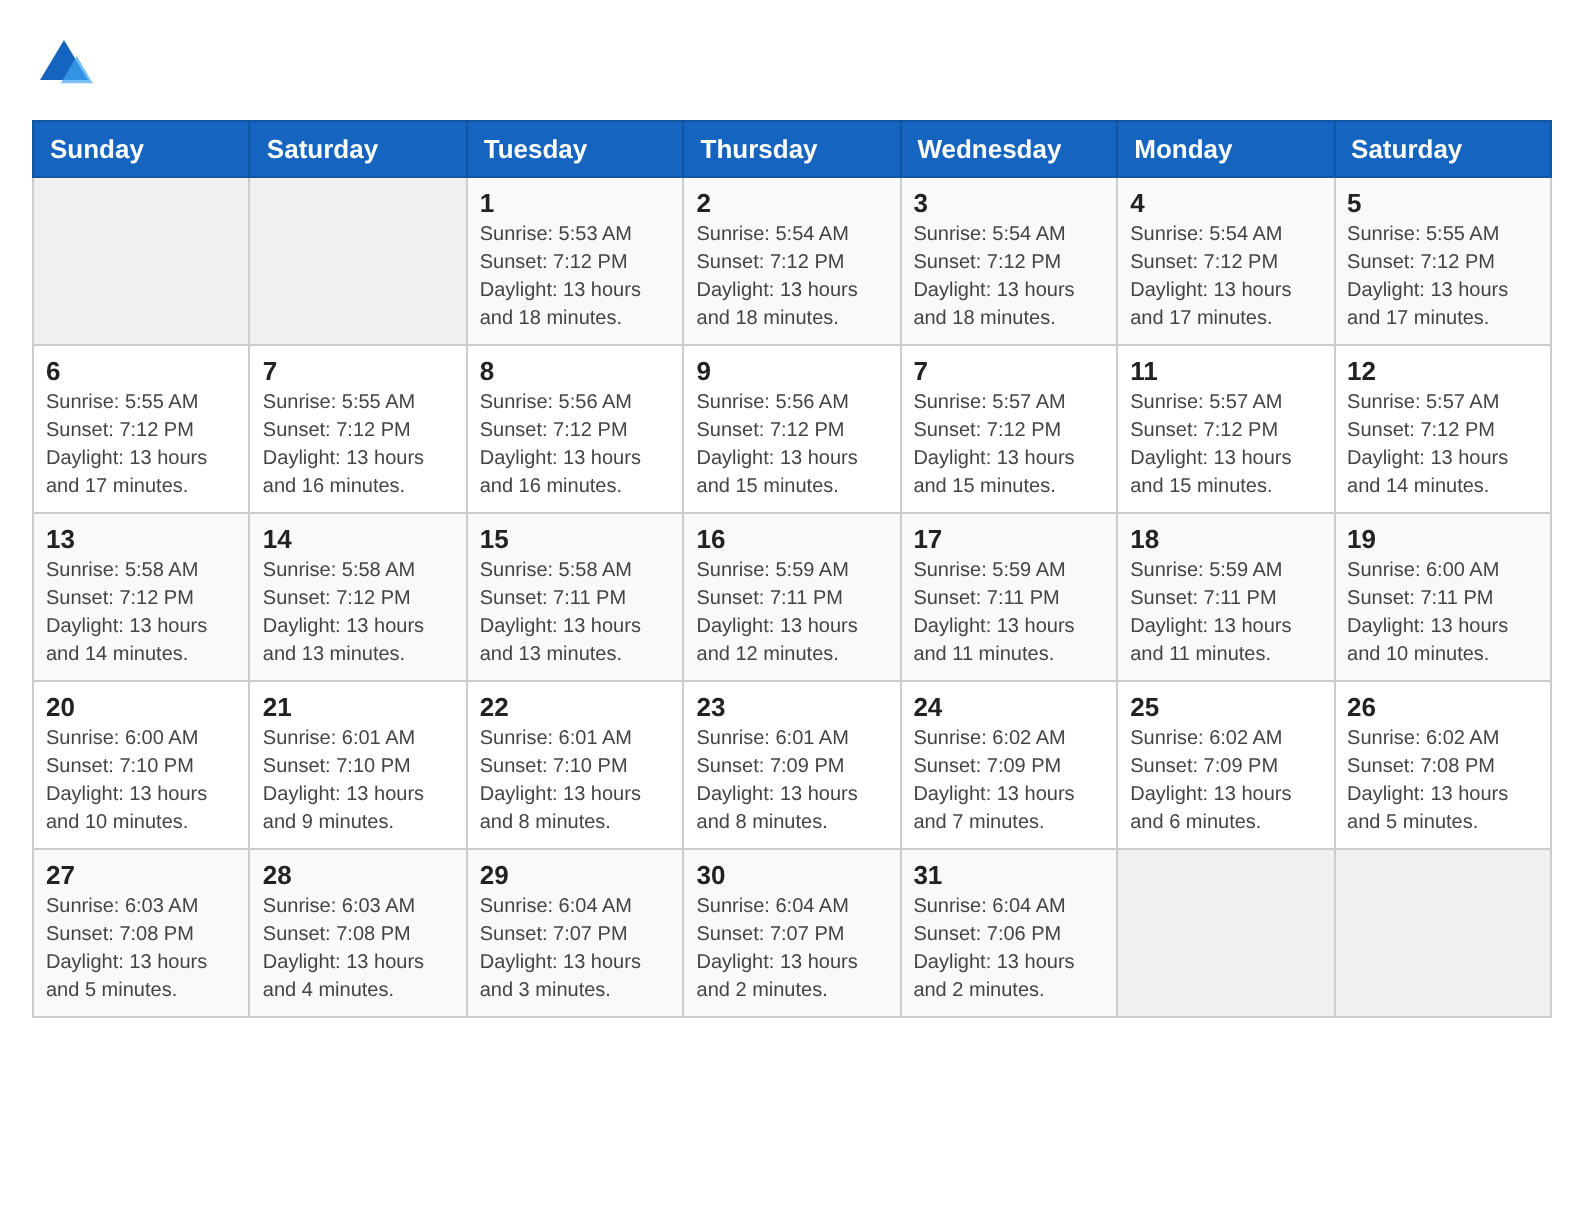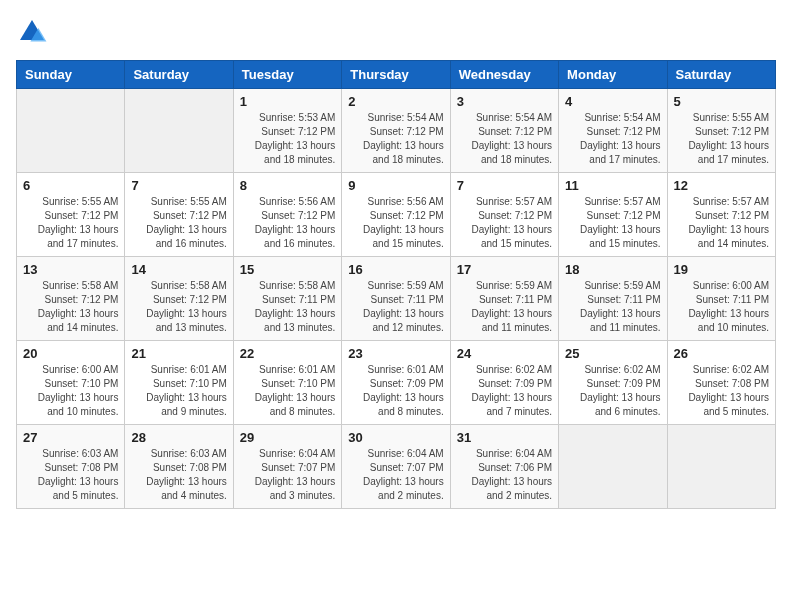--- a/index.html
+++ b/index.html
@@ -79,21 +79,20 @@
       font-size: 13px;
       font-weight: bold;
       color: #222;
       display: block;
       margin-bottom: 2px;
     }
     .day-info {
       font-size: 10px;
       color: #444;
       line-height: 1.4;
-      text-align: right;
     }
     .empty-cell {
       background: #f0f0f0 !important;
     }
   </style>
 </head>
 <body>
 
 <div class="header">
   <div class="logo">

